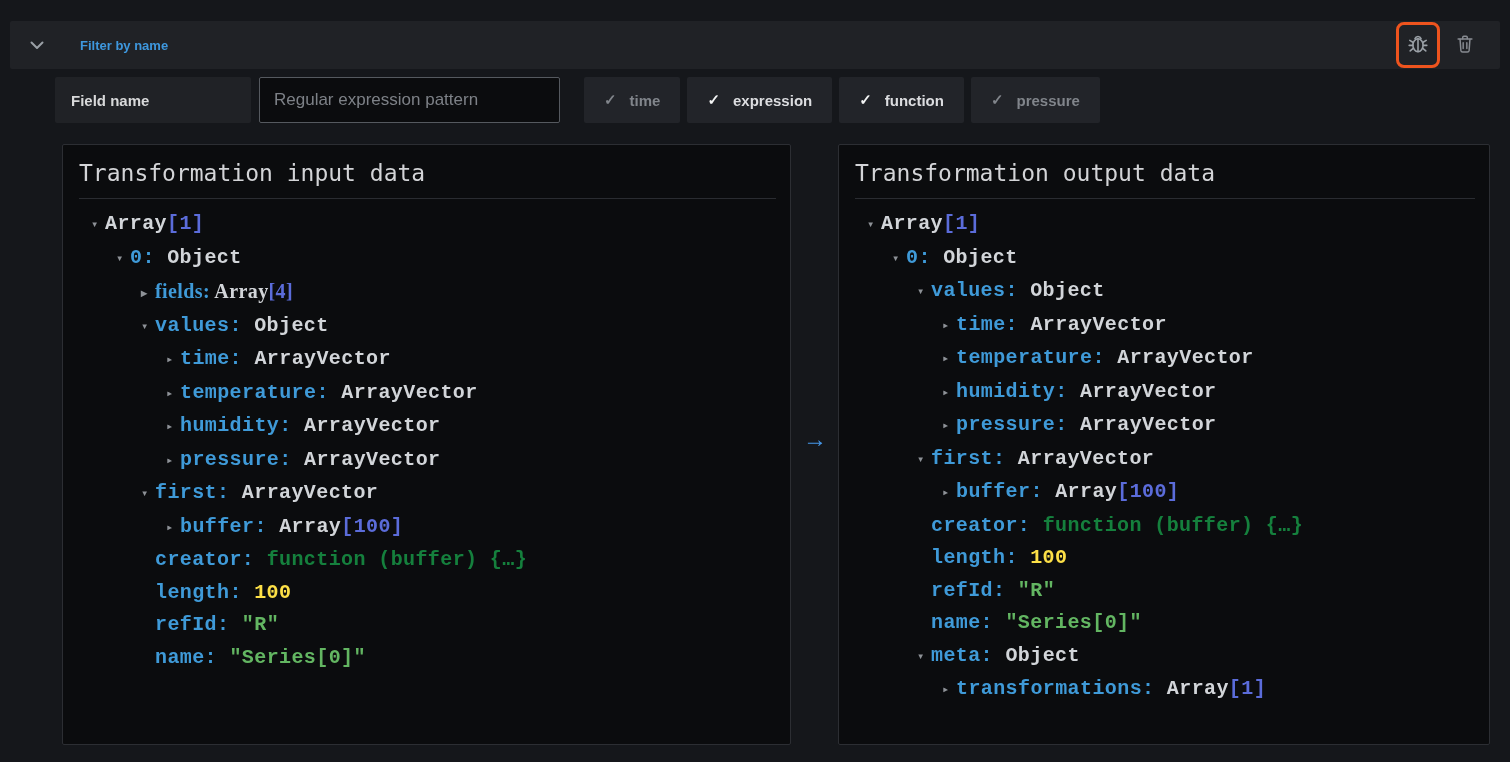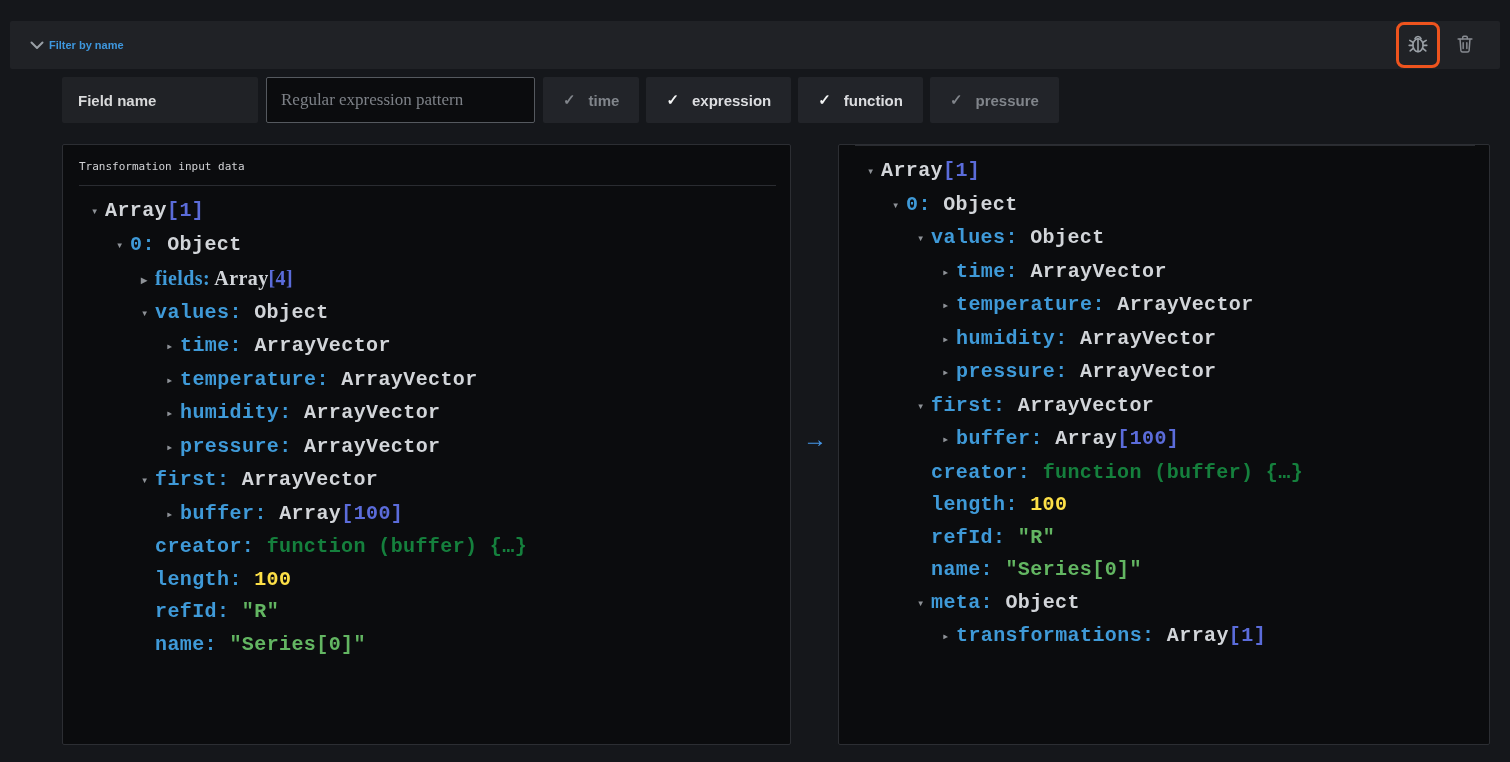--- a/index.html
+++ b/index.html
@@ -4,53 +4,53 @@
 <style>
   * { margin: 0; padding: 0; box-sizing: border-box; }
   html, body { width: 1510px; height: 762px; background: #15171b; overflow: hidden;
     font-family: "Liberation Sans", sans-serif; }
 
   
   .header-bar { position: absolute; left: 10px; top: 21px; width: 1490px; height: 48px;
     background: #202226; border-radius: 2px; display: flex; align-items: center; }
   .header-left { display: flex; align-items: center; padding-left: 19px; cursor: pointer; }
   .chev { width: 16px; height: 16px; display: flex; align-items: center; justify-content: center; }
-  .header-title { margin-left: 4px; font-size: 11px; font-weight: 700; color: #3e97dd; }
+  .header-title { margin-left: 35px; font-size: 13px; font-weight: 700; color: #3e97dd; }
   .header-spacer { flex: 1; }
   .icon-btn { background: transparent; border: none; display: flex; align-items: center;
     justify-content: center; cursor: pointer; }
   .debug-btn { width: 44px; height: 46px; border: 3px solid #ee541e; border-radius: 8px;
     margin-right: 10px; background: #202226; }
   .trash-btn { width: 30px; height: 30px; margin-right: 20px; }
 
   
-  .controls { position: absolute; left: 62px; top: 77px; height: 46px; display: flex; }
+  .controls { position: absolute; left: 55px; top: 77px; height: 46px; display: flex; }
   .field-label { width: 196px; height: 46px; background: #202226; border-radius: 2px;
     display: flex; align-items: center; padding-left: 16px; font-size: 15px; font-weight: 700;
     color: #d8d9da; margin-right: 8px; }
-  .regex-input { width: 269px; height: 46px; background: #0b0c0e; border: 1px solid #55595f;
+  .regex-input { width: 301px; height: 46px; background: #0b0c0e; border: 1px solid #55595f;
     border-radius: 2px; color: #d8d9da; font-size: 17px; padding: 0 14px; outline: none;
-    margin-right: 8px; font-family: Liberation Serif, serif; }
+    margin-right: 24px; font-family: Liberation Sans, sans-serif; }
   .regex-input::placeholder { color: #7d8187; }
   .chips { display: flex; gap: 7px; }
   .chip { height: 46px; background: #222429; border: none; border-radius: 2px;
     display: flex; align-items: center; justify-content: center; gap: 13px;
     font-size: 15px; font-weight: 600; cursor: pointer; padding: 0 20px;
     font-family: "Liberation Sans", sans-serif; }
   .chip .check { font-size: 15px; }
   .chip.sel { color: #dcdde0; } .chip.sel .check { color: #f4f5f5; }
   .chip.unsel { color: #81858b; } .chip.unsel .check { color: #81858b; }
 
   
   .panel { position: absolute; top: 144px; height: 601px; background: #0b0c0e;
     border: 1px solid #2c2e33; border-radius: 2px; }
   .panel-input { left: 62px; width: 729px; }
   .panel-output { left: 838px; width: 652px; }
   .panel-title { padding: 15px 16px 12px 16px; font-family: "DejaVu Sans Mono", monospace;
-    font-size: 11px; color: #d3d4d7; }
+    font-size: 23px; color: #d3d4d7; }
   .panel-divider { border-bottom: 1px solid #2a2c31; margin: 0 14px 0 16px; }
   .tree { padding-top: 9px; margin-left: 27px; }
   .tree-row { line-height: 32.5px; white-space: nowrap;
     font-family: "Liberation Mono", monospace; font-weight: 700; font-size: 20px;
     letter-spacing: 0.4px; }
   .tw { display: inline-block; width: 14px; margin-left: -14px; font-size: 12px;
     color: #8e9297; vertical-align: 1px; cursor: pointer; letter-spacing: 0; }
   .k { color: #3f9ad8; }
   .p-type { color: #d2d5d9; }
   .p-len { color: #5b6cda; }
@@ -143,20 +143,21 @@
       <div class="tree-row" style="padding-left: 65px;"><span class="k">creator: </span><span class="p-func">function (buffer) {…}</span></div>
       <div class="tree-row" style="padding-left: 65px;"><span class="k">length: </span><span class="p-num">100</span></div>
       <div class="tree-row" style="padding-left: 65px;"><span class="k">refId: </span><span class="p-str">"R"</span></div>
       <div class="tree-row" style="padding-left: 65px;"><span class="k">name: </span><span class="p-str">"Series[0]"</span></div>
     </div>
 </div>
 
 <div class="between-arrow">→</div>
 
 <div class="panel panel-output">
+  <div class="panel-title">Transformation output data</div>
   <div class="panel-divider"></div>
   <div class="tree" id="tree-output">
       <div class="tree-row" style="padding-left: 15px;"><span class="tw">▾</span><span class="p-type">Array</span><span class="p-len">[1]</span></div>
       <div class="tree-row" style="padding-left: 40px;"><span class="tw">▾</span><span class="k">0: </span><span class="p-type">Object</span></div>
       <div class="tree-row" style="padding-left: 65px;"><span class="tw">▾</span><span class="k">values: </span><span class="p-type">Object</span></div>
       <div class="tree-row" style="padding-left: 90px;"><span class="tw">▸</span><span class="k">time: </span><span class="p-type">ArrayVector</span></div>
       <div class="tree-row" style="padding-left: 90px;"><span class="tw">▸</span><span class="k">temperature: </span><span class="p-type">ArrayVector</span></div>
       <div class="tree-row" style="padding-left: 90px;"><span class="tw">▸</span><span class="k">humidity: </span><span class="p-type">ArrayVector</span></div>
       <div class="tree-row" style="padding-left: 90px;"><span class="tw">▸</span><span class="k">pressure: </span><span class="p-type">ArrayVector</span></div>
       <div class="tree-row" style="padding-left: 65px;"><span class="tw">▾</span><span class="k">first: </span><span class="p-type">ArrayVector</span></div>

